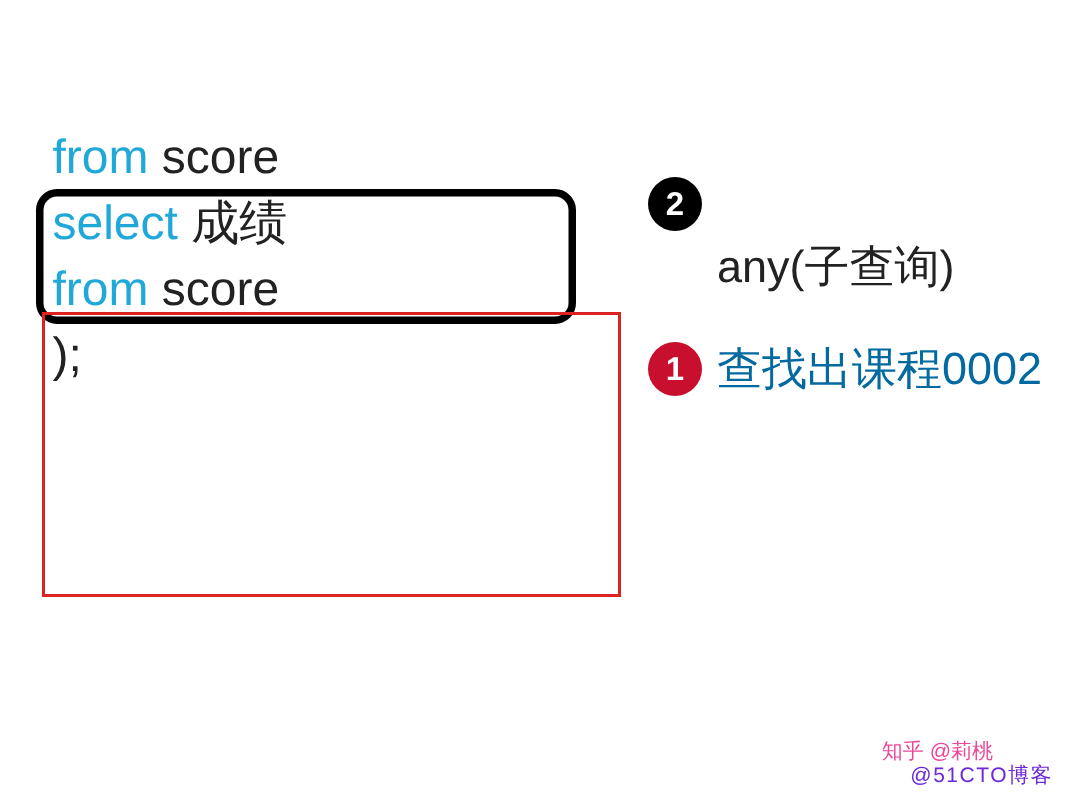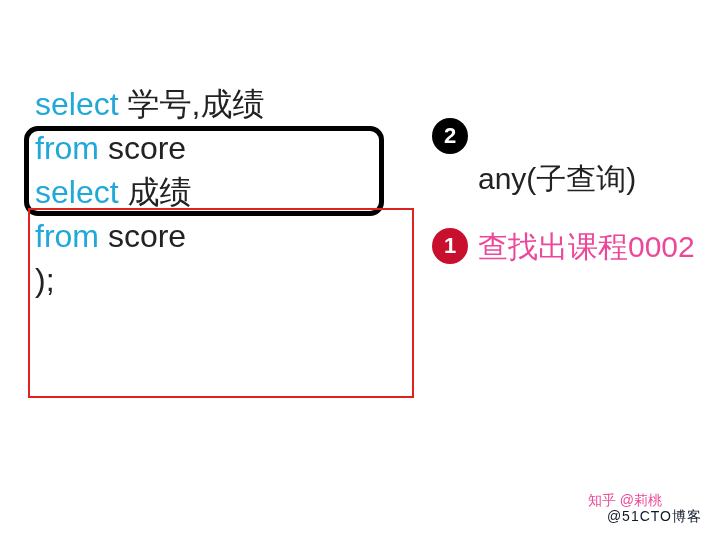--- a/index.html
+++ b/index.html
@@ -55,46 +55,43 @@
     justify-content: center;
     font-size: 22px;
     font-weight: bold;
     margin-right: 10px;
     flex-shrink: 0;
     margin-top: 2px;
   }
   .badge-black { background: #000; color: #fff; }
   .badge-red { background: #c8102e; color: #fff; }
   .anno-text { display: inline-block; }
-  .anno-red { color: #ec4899; text-align: right; }
+  .anno-red { color: #0369a1; text-align: right; }
   .watermark {
     position: absolute;
     right: 18px;
     bottom: 14px;
     font-size: 14px;
-    color: #0f172a;
+    color: #6d28d9;
     letter-spacing: 1px;
   }
   .watermark2 {
     position: absolute;
     right: 58px;
     bottom: 30px;
     font-size: 14px;
     color: #ec4899;
   }
 </style>
 </head>
 <body>
 
 <div class="slide">
 
   <div class="code-block">
-    <div class="code-line">
-      <span class="kw">select</span><span class="txt"> 学号,成绩</span>
-    </div>
     <div class="code-line">
       <span class="kw">from</span><span class="txt"> score</span>
     </div>
     <div class="code-line">
       <span class="kw">select</span><span class="txt"> 成绩</span>
     </div>
     <div class="code-line">
       <span class="kw">from</span><span class="txt"> score</span>
     </div>
     <div class="code-line">

